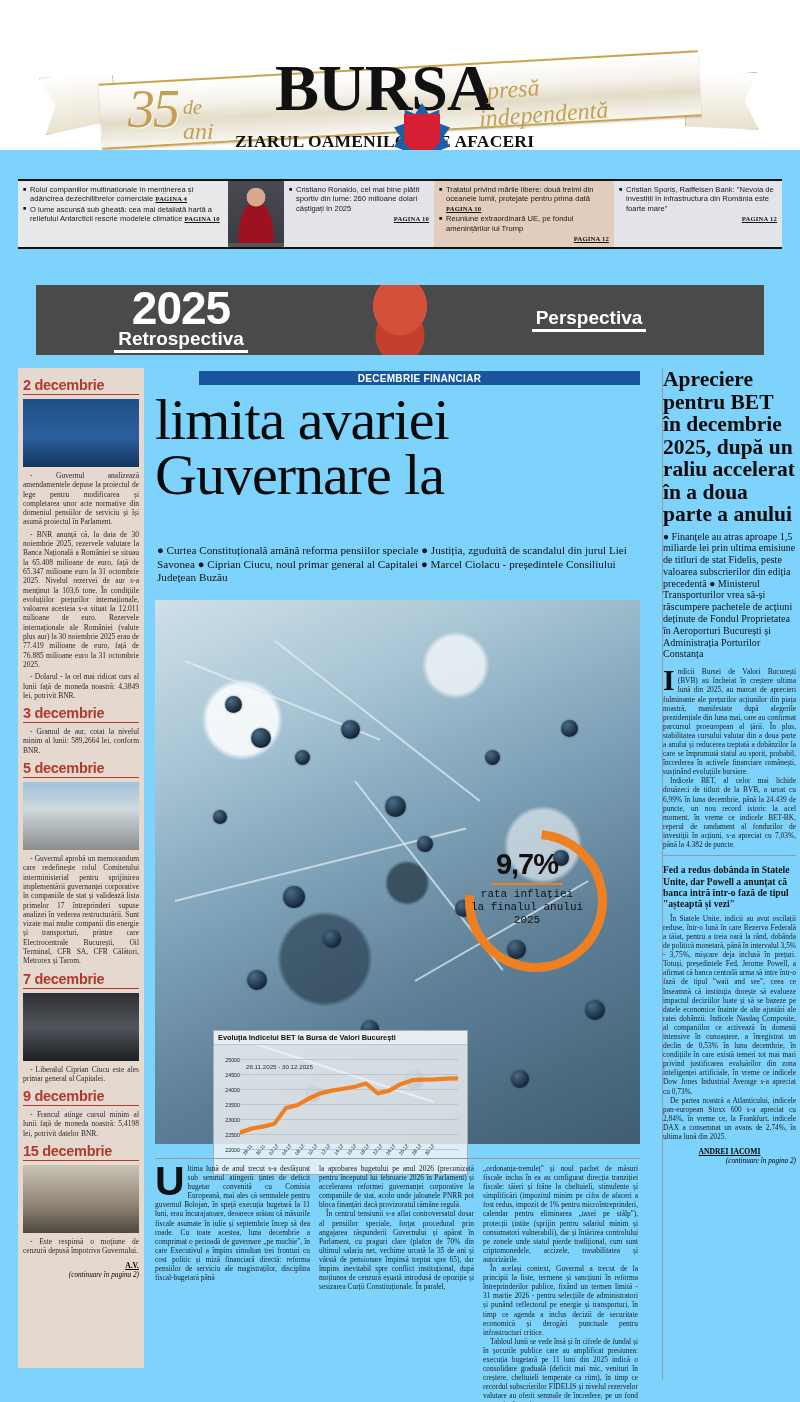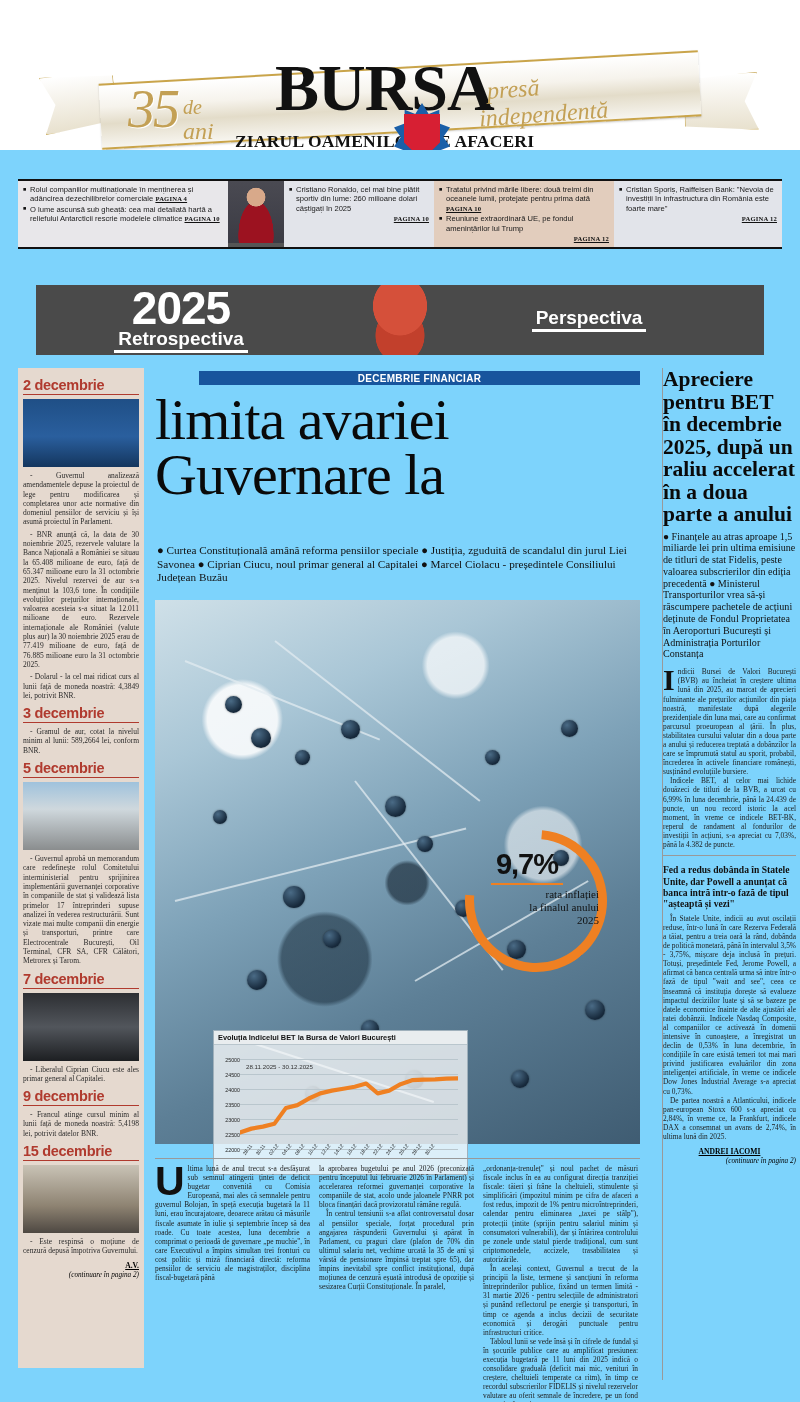--- a/index.html
+++ b/index.html
@@ -115,21 +115,21 @@
      box-shadow:0 0 2px rgba(0,0,0,.5);}
   .branch{position:absolute;background:rgba(225,235,240,.75);transform-origin:left center;height:2px;}
 
   .infcircle{position:absolute;left:310px;top:462px;width:124px;height:124px;border-radius:50%;
      border:9px solid #ef8022;border-top-color:transparent;transform:rotate(-40deg);}
   .infinner{position:absolute;left:300px;top:452px;width:144px;height:144px;text-align:center;
      transform:rotate(0deg);}
   .infpct{font-family:"Liberation Sans",sans-serif;font-weight:700;font-size:29px;color:#111;
      margin-top:28px;letter-spacing:-1px;}
   .infline{width:72px;height:2px;background:#ef8022;margin:2px auto 3px auto;}
-  .inftxt{font-family:Liberation Serif, serif;font-size:11px;line-height:13px;color:#111;text-align:right;}
+  .inftxt{font-family:Liberation Mono, monospace;font-size:11px;line-height:13px;color:#111;}
 
   .chartbox{position:absolute;left:58px;top:662px;width:255px;height:145px;
      background:rgba(244,246,247,.80);border:1px solid #9fb0bb;box-sizing:border-box;}
   .charttitle{font-family:"Liberation Sans",sans-serif;font-weight:700;font-size:7.4px;color:#111;
      background:#e9edef;padding:2px 4px;border-bottom:1px solid #b9c6cd;}
   .chartsub{font-family:"Liberation Sans",sans-serif;font-size:6.2px;color:#333;position:absolute;left:32px;top:18px;}
   .plot{position:absolute;left:26px;top:15px;width:218px;height:98px;}
   .ylab{position:absolute;left:0;width:26px;text-align:right;font-family:"Liberation Sans",sans-serif;
      font-size:5.3px;color:#222;}
   .gline{position:absolute;left:26px;width:218px;height:1px;background:#b9c6cd;}

